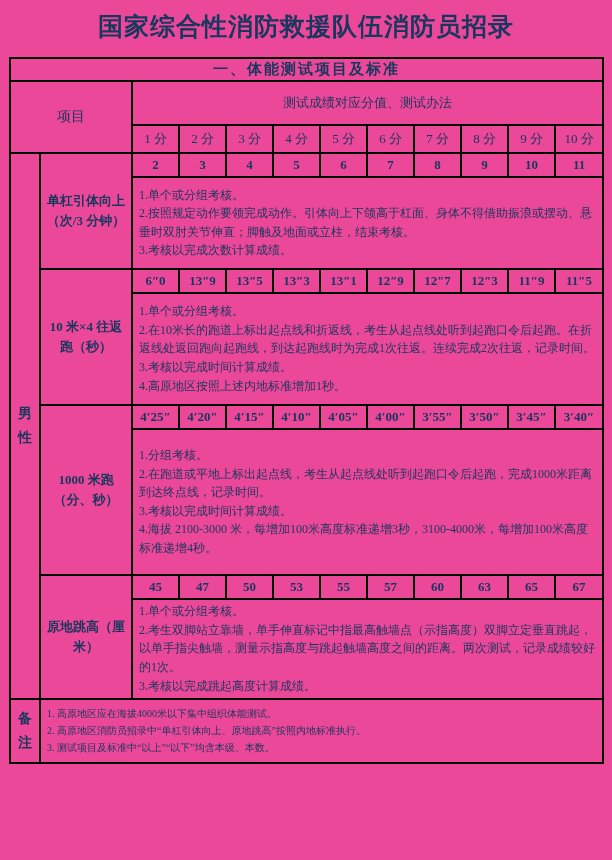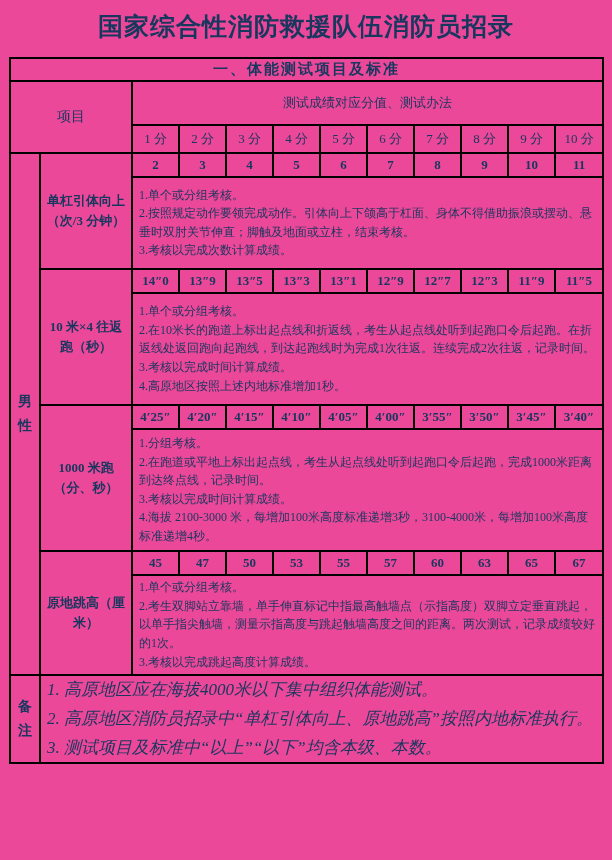--- a/index.html
+++ b/index.html
@@ -21,21 +21,21 @@
   .hdr { font-weight:normal; font-size:13px; }
   .hdr-item { height:42px; font-size:14px; }
   .score-row td { height:28px; }
   .gender { font-weight:bold; font-size:14px; line-height:1.7; padding:0 1px; }
   .item { font-weight:bold; font-size:13px; line-height:1.5; padding:0 3px; }
   .val { font-weight:bold; font-size:13px; height:24px; white-space:nowrap; }
   .notes {
     text-align:left; font-size:12px; line-height:1.55;
     white-space:pre-line; padding:0 6px; word-break:break-all;
   }
-  .remarks { font-size:17px; line-height:1.7;font-style:italic; }
+  .remarks { font-size:10px; line-height:1.7; }
 </style>
 </head>
 <body>
 
 <div class="page">
 
   <div class="title">
     <div>国家综合性消防救援队伍消防员招录</div>
   </div>
 
@@ -93,21 +93,21 @@
       <td class="val">11</td>
     </tr>
     <tr>
       <td colspan="10" class="notes" style="height:92px;">1.单个或分组考核。
 2.按照规定动作要领完成动作。引体向上下颌高于杠面、身体不得借助振浪或摆动、悬垂时双肘关节伸直；脚触及地面或立柱，结束考核。
 3.考核以完成次数计算成绩。</td>
     </tr>
 
     <tr>
       <td rowspan="2" class="item">10 米×4 往返跑（秒）</td>
-      <td class="val">14″0</td>
+      <td class="val">6″0</td>
       <td class="val">13″9</td>
       <td class="val">13″5</td>
       <td class="val">13″3</td>
       <td class="val">13″1</td>
       <td class="val">12″9</td>
       <td class="val">12″7</td>
       <td class="val">12″3</td>
       <td class="val">11″9</td>
       <td class="val">11″5</td>
     </tr>
@@ -125,21 +125,21 @@
       <td class="val">4′15″</td>
       <td class="val">4′10″</td>
       <td class="val">4′05″</td>
       <td class="val">4′00″</td>
       <td class="val">3′55″</td>
       <td class="val">3′50″</td>
       <td class="val">3′45″</td>
       <td class="val">3′40″</td>
     </tr>
     <tr>
-      <td colspan="10" class="notes" style="height:122px;">1.分组考核。
+      <td colspan="10" class="notes" style="height:146px;">1.分组考核。
 2.在跑道或平地上标出起点线，考生从起点线处听到起跑口令后起跑，完成1000米距离到达终点线，记录时间。
 3.考核以完成时间计算成绩。
 4.海拔 2100-3000 米，每增加100米高度标准递增3秒，3100-4000米，每增加100米高度标准递增4秒。</td>
     </tr>
 
     <tr>
       <td rowspan="2" class="item">原地跳高（厘米）</td>
       <td class="val">45</td>
       <td class="val">47</td>
       <td class="val">50</td>

